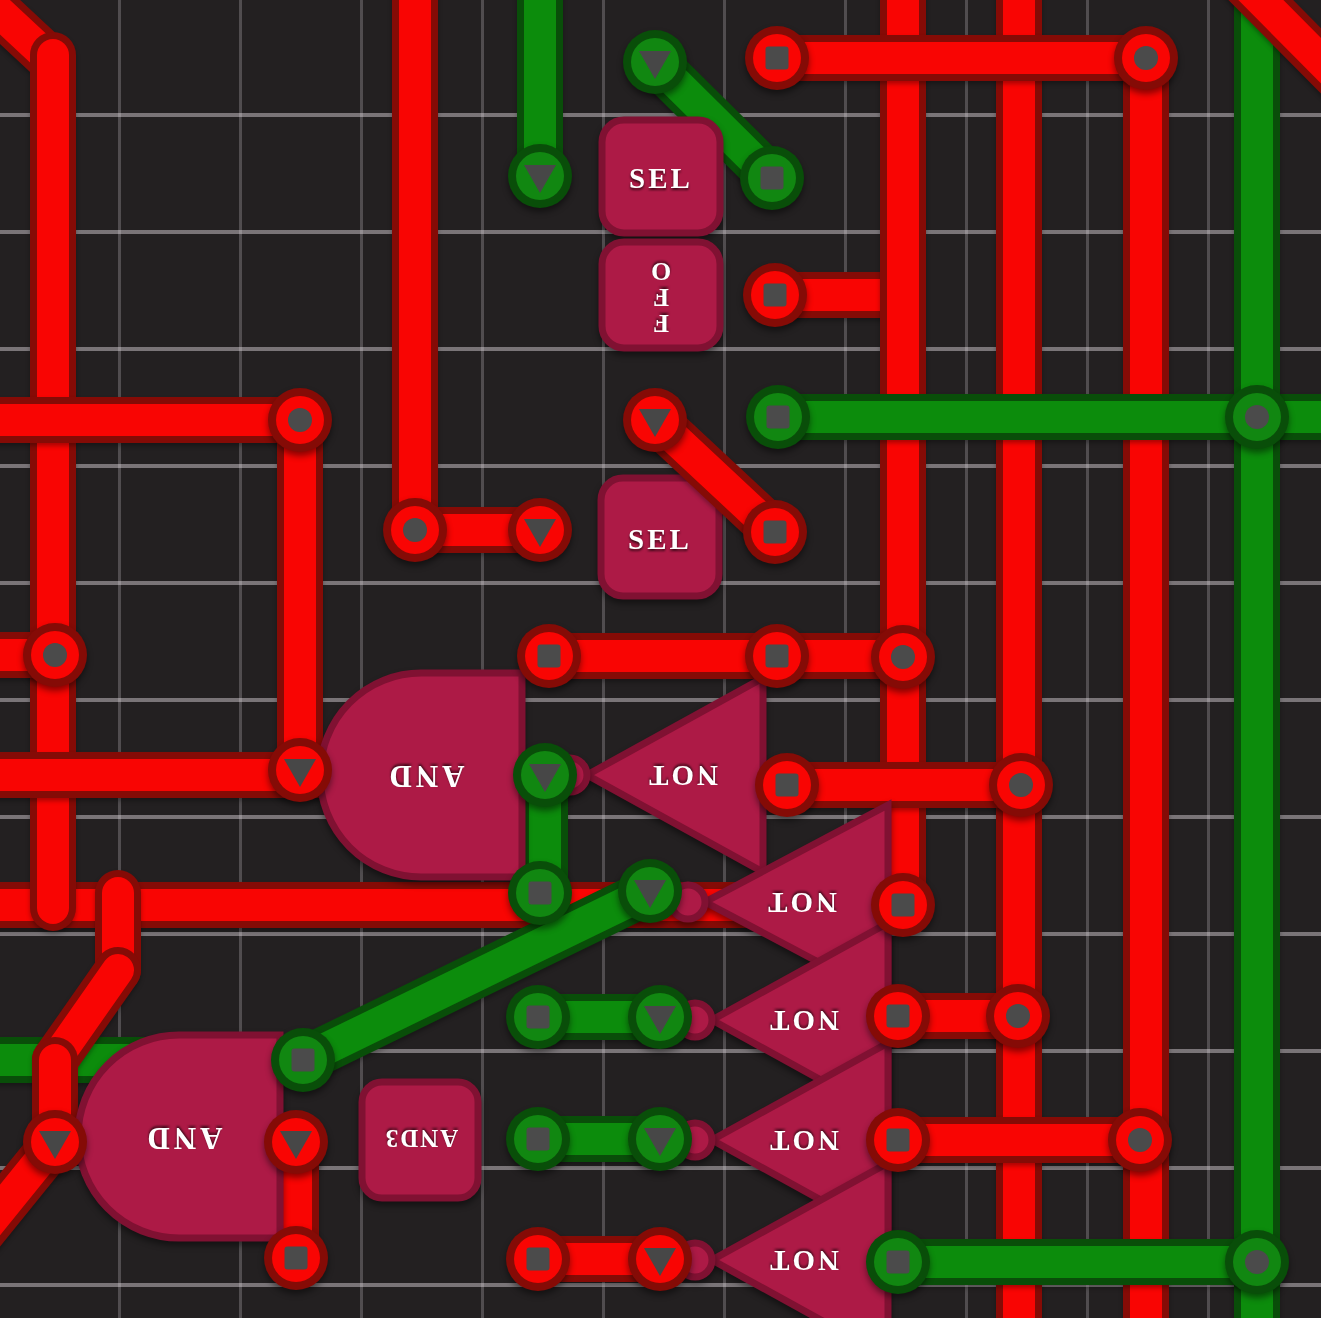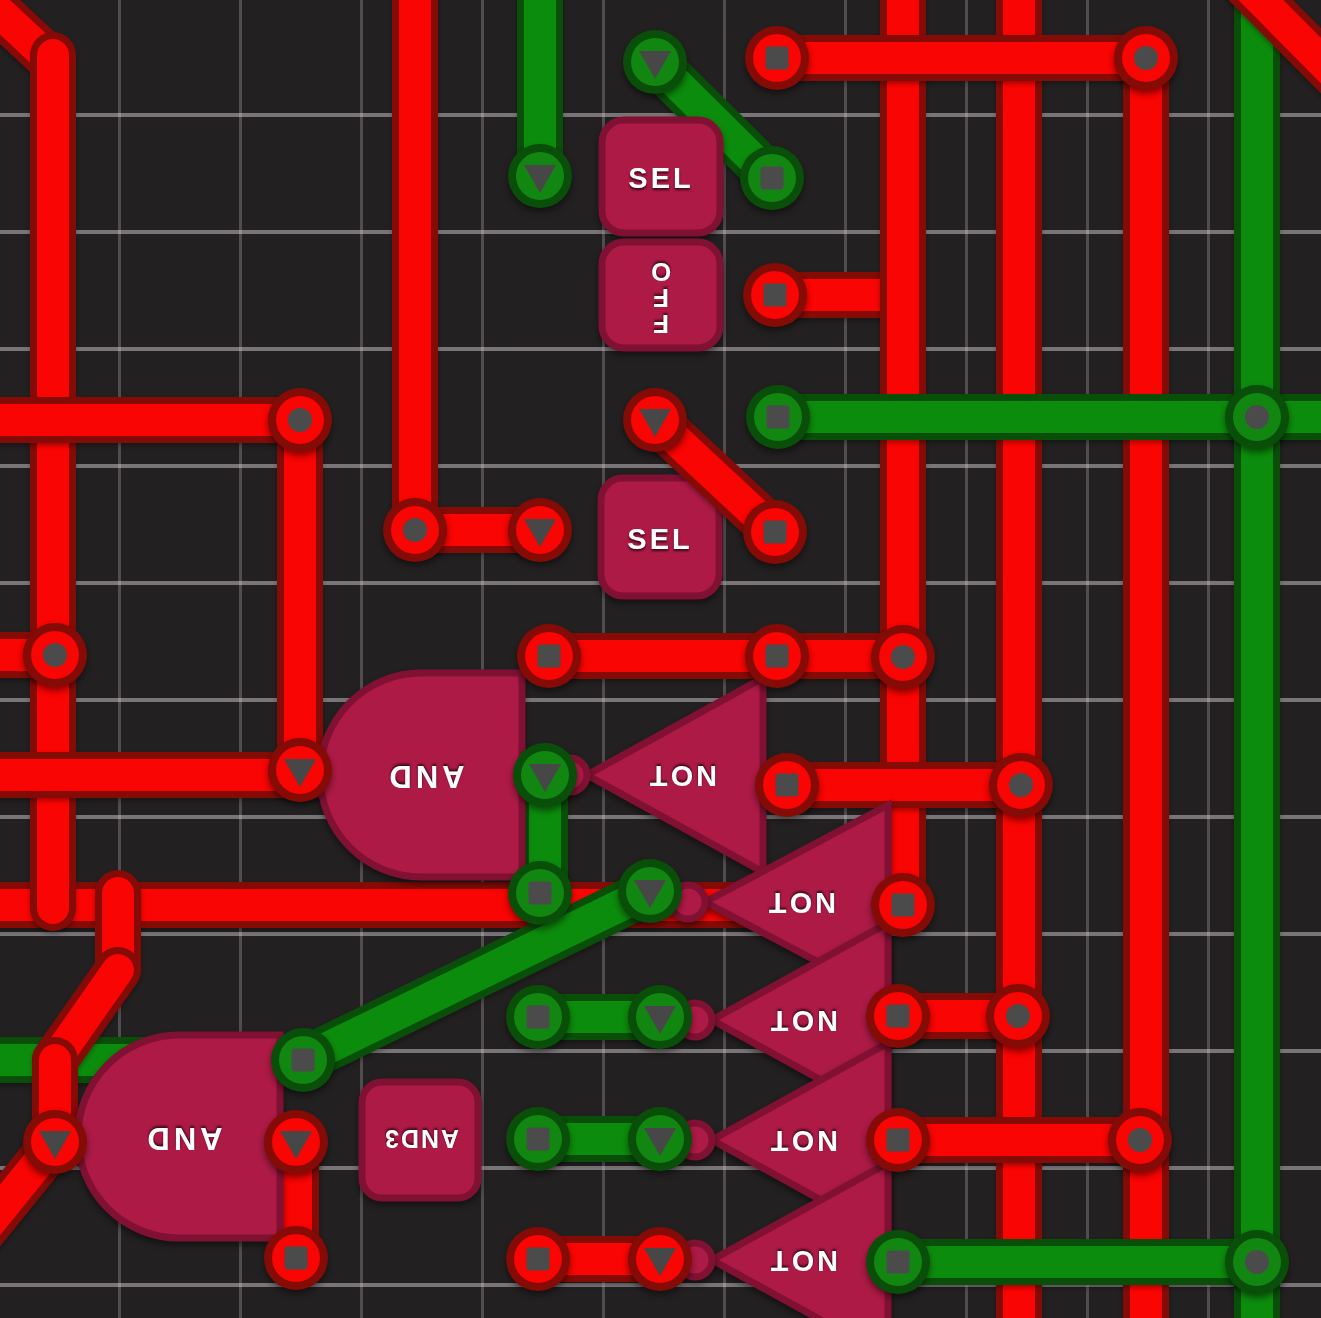--- a/index.html
+++ b/index.html
@@ -4,21 +4,21 @@
 <style>
   html,body{margin:0;padding:0;background:#111;}
   #stage{
     position:relative;
     width:1321px;height:1318px;
     overflow:hidden;
     background-color:#232021;
     background-image:
       repeating-linear-gradient(to bottom, transparent 0 113px, rgba(232,224,230,0.44) 113px 117px),
       repeating-linear-gradient(to right,  transparent 0 118px, rgba(225,218,225,0.24) 118px 121px);
-    font-family:Liberation Sans, sans-serif;
+    font-family:Liberation Serif, serif;
   }
   svg{position:absolute;left:0;top:0;}
   .ro{stroke:#850B06;stroke-width:46;stroke-linecap:round;fill:none}
   .rc{stroke:#F90503;stroke-width:32;stroke-linecap:round;fill:none}
   .go{stroke:#094E09;stroke-width:46;stroke-linecap:round;fill:none}
   .gc{stroke:#0C8C0C;stroke-width:32;stroke-linecap:round;fill:none}
   .comp{fill:#AD1A46;stroke:#801132;stroke-width:7}
   .comp, .via{filter:drop-shadow(0 4px 3px rgba(0,0,0,0.45))}
   .wire{filter:drop-shadow(0 3px 2px rgba(0,0,0,0.30))}
   .vo-r{fill:#850B06}.vi-r{fill:#F90503}

